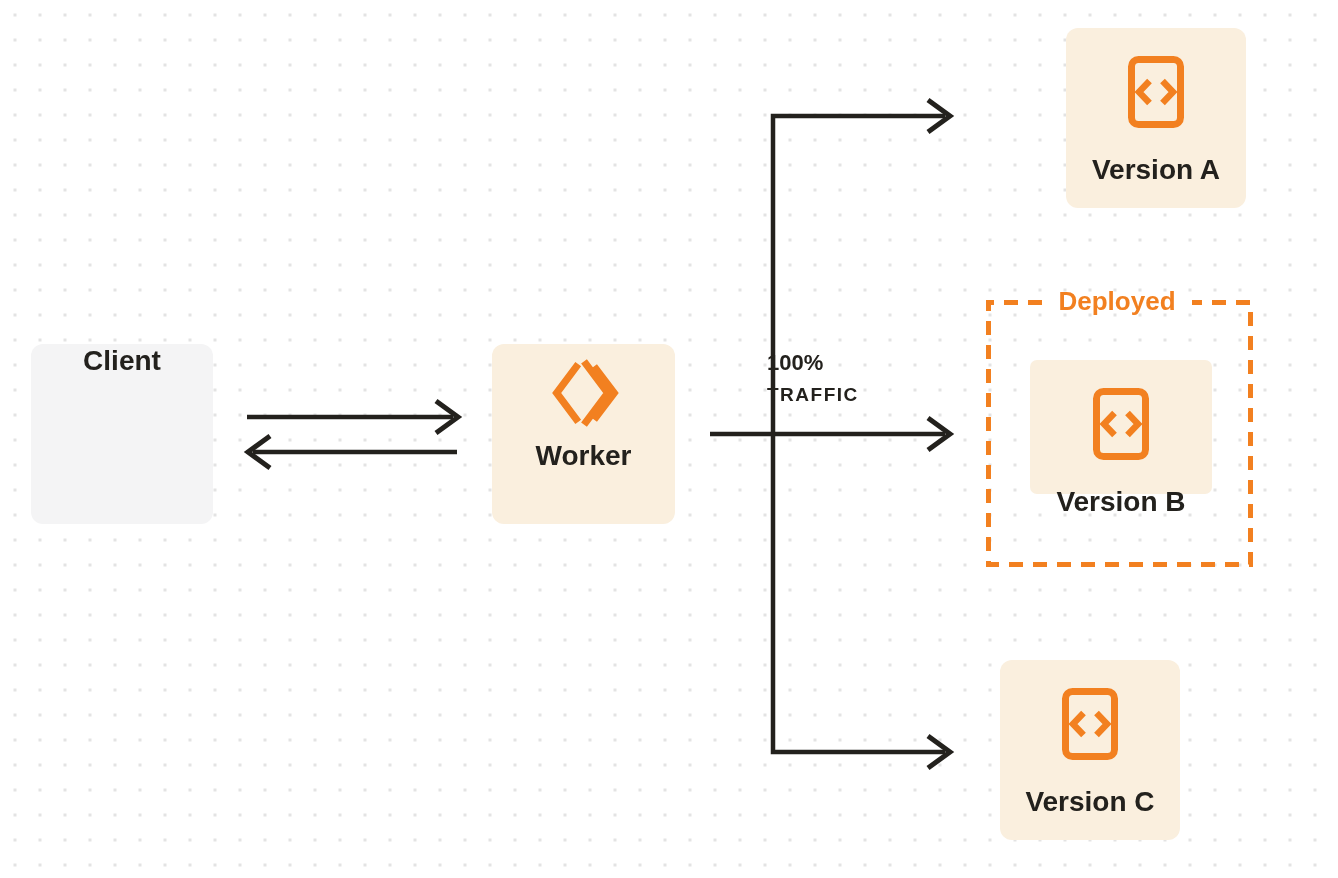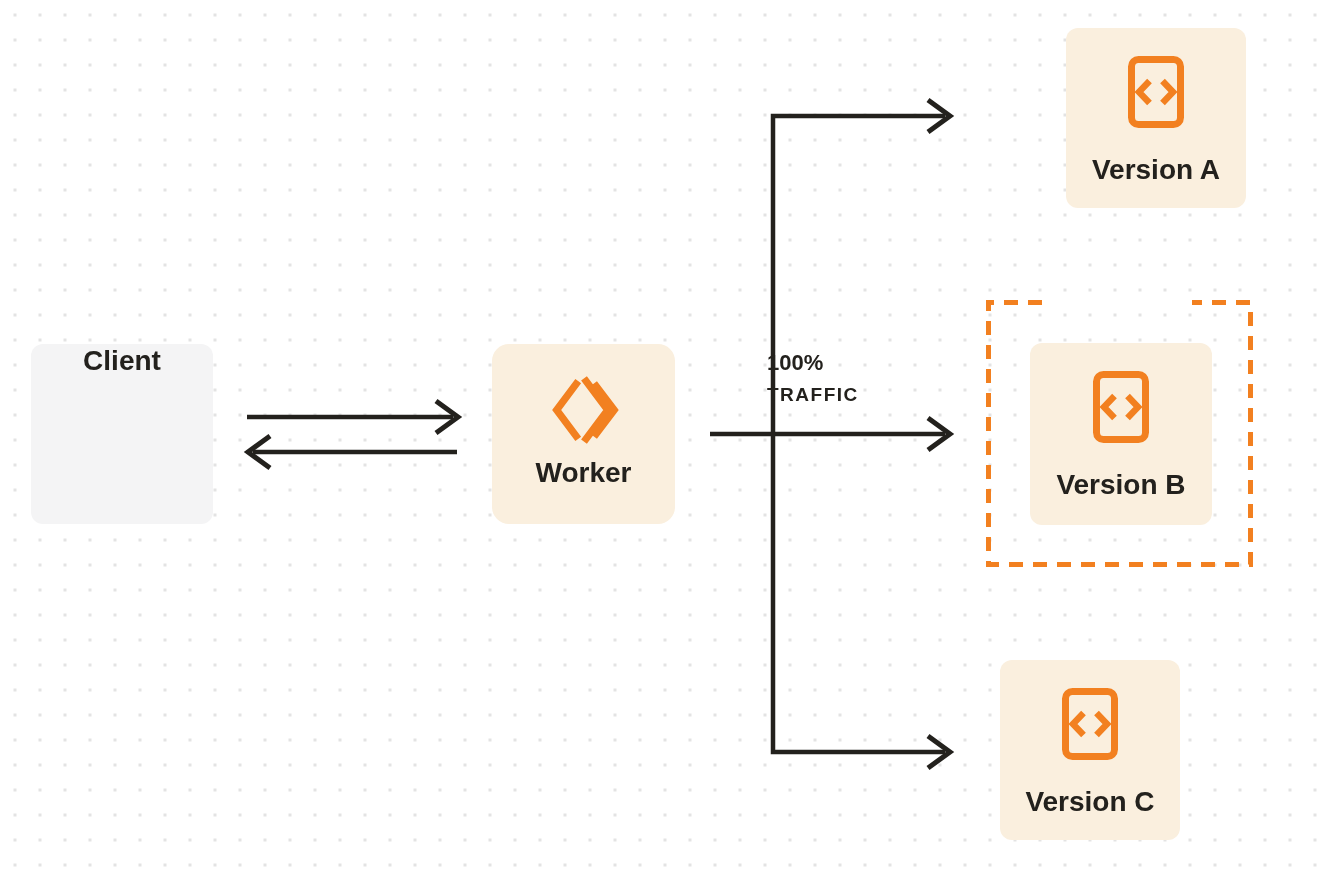--- a/index.html
+++ b/index.html
@@ -34,26 +34,26 @@
     border-radius:12px;
     display:flex;flex-direction:column;align-items:center;
   }
   .node-gray{background:var(--node_fill_gray);}
   .node-warm{background:var(--node_fill_warm);}
   .node-label{
     font-size:28px;font-weight:700;color:var(--ink);
     line-height:34px;white-space:nowrap;
   }
   .node-client{left:31px;top:344px;width:182px;height:180px;justify-content:flex-start;}
-  .node-worker{left:492px;top:344px;width:183px;height:180px;padding-top:30px;border-radius:17px;}
+  .node-worker{left:492px;top:344px;width:183px;height:180px;padding-top:13px;}
   .node-worker .node-label{margin-top:10px;}
   .node-version{width:180px;height:180px;padding-top:28px;}
   .node-version .node-label{margin-top:25px;}
   .node-version-a{left:1030px;top:28px;margin-left:36px;}
-  .node-version-b{left:1030px;top:343px;width:182px;height:182px;}
+  .node-version-b{left:1030px;top:360px;width:182px;height:134px;border-radius:7px;}
   .node-version-c{left:1000px;top:660px;}
   .deployed-label{
     position:absolute;left:1042px;top:285px;width:150px;height:32px;
     text-align:center;line-height:32px;
     font-size:26px;font-weight:700;color:var(--accent_orange);
     white-space:nowrap;
   }
   .traffic-label{
     position:absolute;left:767px;top:349px;width:180px;
     color:var(--ink);font-weight:700;
@@ -78,20 +78,21 @@
     <path d="M710 434 H945" stroke="var(--ink)" stroke-width="4.5"></path>
     <path d="M928 418 L950 434 L928 450" stroke="var(--ink)" stroke-width="5" stroke-linejoin="miter"></path>
 
     <path d="M945 116 H773 V752 H945" stroke="var(--ink)" stroke-width="4.5" stroke-linejoin="miter"></path>
     <path d="M928 100 L950 116 L928 132" stroke="var(--ink)" stroke-width="5" stroke-linejoin="miter"></path>
     <path d="M928 736 L950 752 L928 768" stroke="var(--ink)" stroke-width="5" stroke-linejoin="miter"></path>
 
     <path d="M1042 302.5 H988.5 V564.5 H1250.5 V302.5 H1192" stroke="var(--accent_orange)" stroke-width="5" stroke-dasharray="14 10"></path>
   </svg>
 
+  <div class="deployed-label">Deployed</div>
 
   <div class="traffic-label">
     <div class="traffic-line1">100%</div>
     <div class="traffic-line2">TRAFFIC</div>
   </div>
 
   <div class="node node-gray node-client">
     <div class="node-label">Client</div>
   </div>
 

